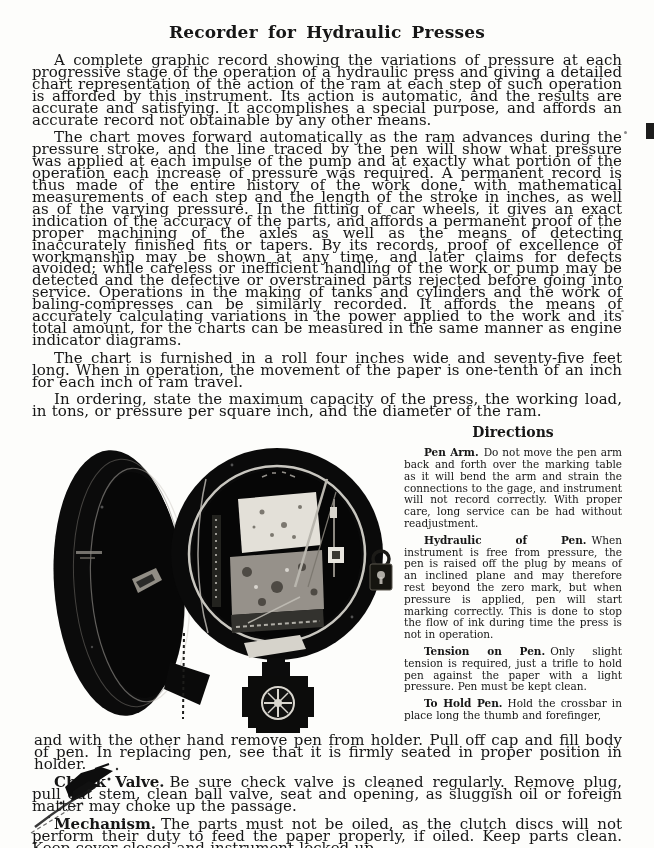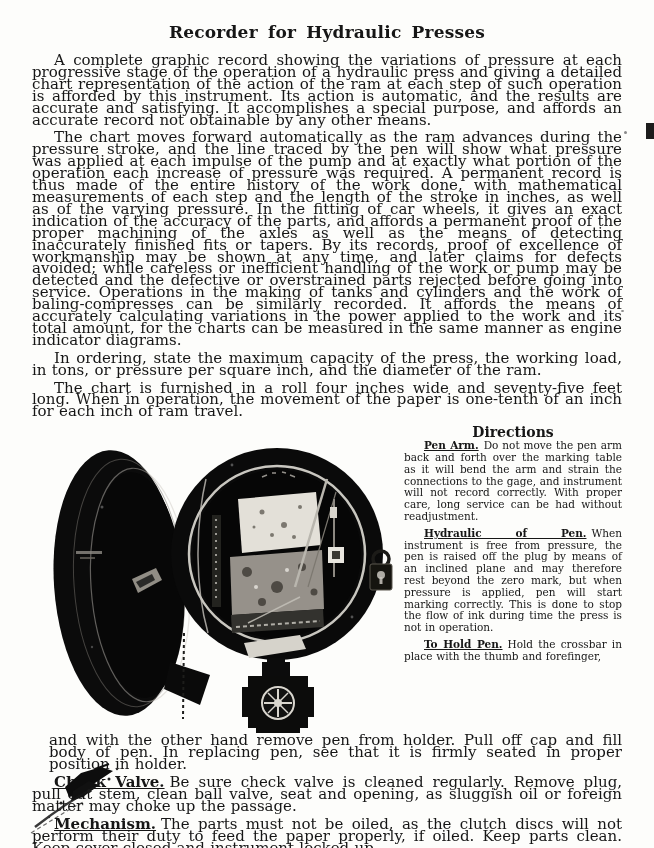--- a/index.html
+++ b/index.html
@@ -21,45 +21,45 @@
     letter-spacing:0.2px;
   }
   .par{
     font-size:15px;
     line-height:11.9px;
     text-align:justify;
     margin:0 0 6px 0;
     text-indent:22px;
     word-spacing:0.6px;
   }
-  .lead{font-weight:bold;padding-right:5px;text-decoration:underline;}
+  .lead{font-weight:bold;padding-right:5px;}
   .figure-area{position:relative;}
   .figure-float{
     float:left;
     width:372px;height:296px;
     margin:13px 0 2px 0;
   }
   .directions-head{
     text-align:center;
     font-size:14px;
     font-weight:bold;
-    margin:6px 0 0 0;
+    margin:6px 0 7px 0;
   }
   .dir-par{
     font-size:10.5px;
     line-height:11.8px;
     text-align:justify;
     margin:0 0 5px 0;
     text-indent:20px;
     word-spacing:0.4px;
   }
   .continuation{
     clear:left;
     text-indent:0;
-    margin:2px 0 6px 17px;
+    margin:2px 0 6px 2px;
   }
   .pageno{
     text-align:right;
     font-size:14px;
     margin:8px 0 0 0;
     letter-spacing:1px;
   }
   .edge-mark{
     position:absolute;
     right:0;top:123px;
@@ -73,22 +73,22 @@
 </style>
 </head>
 <body>
 
 <div class="content">
 
   <h1 class="title">Recorder for Hydraulic Presses</h1>
 
   <p class="par">A complete graphic record showing the variations of pressure at each progressive stage of the operation of a hydraulic press and giving a detailed chart representation of the action of the ram at each step of such operation is afforded by this instrument.  Its action is automatic, and the results are accurate and satisfying.  It accomplishes a special purpose, and affords an accurate record not obtainable by any other means.</p>
   <p class="par">The chart moves forward automatically as the ram advances during the pressure stroke, and the line traced by the pen will show what pressure was applied at each impulse of the pump and at exactly what portion of the operation each increase of pressure was required.  A permanent record is thus made of the entire history of the work done, with mathematical measurements of each step and the length of the stroke in inches, as well as of the varying pressure.  In the fitting of car wheels, it gives an exact indication of the accuracy of the parts, and affords a permanent proof of the proper machining of the axles as well as the means of detecting inaccurately finished fits or tapers.  By its records, proof of excellence of workmanship may be shown at any time, and later claims for defects avoided; while careless or inefficient handling of the work or pump may be detected and the defective or overstrained parts rejected before going into service.  Operations in the making of tanks and cylinders and the work of baling-compresses can be similarly recorded.  It affords the means of accurately calculating variations in the power applied to the work and its total amount, for the charts can be measured in the same manner as engine indicator diagrams.</p>
+  <p class="par">The chart is furnished in a roll four inches wide and seventy-five feet long.  When in operation, the movement of the paper is one-tenth of an inch for each inch of ram travel.</p>
   <p class="par">In ordering, state the maximum capacity of the press, the working load, in tons, or pressure per square inch, and the diameter of the ram.</p>
-  <p class="par">The chart is furnished in a roll four inches wide and seventy-five feet long.  When in operation, the movement of the paper is one-tenth of an inch for each inch of ram travel.</p>
 
   <div class="figure-area">
 
     <div class="figure-float">
       <svg width="372" height="296" viewBox="0 0 372 296">
 
         <g>
           <ellipse cx="86" cy="146" rx="64" ry="133" fill="#0b0b0b" transform="rotate(-4 86 146)"></ellipse>
           <ellipse cx="97" cy="146" rx="55" ry="124" fill="none" stroke="#7d7a73" stroke-width="1" opacity="0.5" transform="rotate(-4 97 146)"></ellipse>
           <ellipse cx="106" cy="148" rx="46" ry="113" fill="#070707" transform="rotate(-4 106 148)"></ellipse>
@@ -175,21 +175,24 @@
 
     <div class="directions">
       <h2 class="directions-head">Directions</h2>
       <p class="dir-par">
         <span class="lead">Pen Arm.</span><span>Do not move the pen arm back and forth over the marking table as it will bend the arm and strain the connections to the gage, and instrument will not record correctly.  With proper care, long service can be had without readjustment.</span>
       </p>
       <p class="dir-par">
         <span class="lead">Hydraulic of Pen.</span><span>When instrument is free from pressure, the pen is raised off the plug by means of an inclined plane and may therefore rest beyond the zero mark, but when pressure is applied, pen will start marking correctly.  This is done to stop the flow of ink during time the press is not in operation.</span>
       </p>
       <p class="dir-par">
-        <span class="lead">To Hold Pen.</span><span>Hold the crossbar in place with the thumb and forefinger,</span>
+        <span class="lead">Tension on Pen.</span><span>Only slight tension is required, just a trifle to hold pen against the paper with a light pressure.  Pen must be kept clean.</span>
+      </p>
+      <p class="dir-par">
+        <span class="lead">To Hold Pen.</span><span>Hold the crossbar in place long the thumb and forefinger,</span>
       </p>
     </div>
 
     <p class="par continuation">and with the other hand remove pen from holder.  Pull off cap and fill body of pen.  In replacing pen, see that it is firmly seated in proper position in holder.</p>
 
     <p class="par">
       <span class="lead">Check Valve.</span><span>Be sure check valve is cleaned regularly.  Remove plug, pull out stem, clean ball valve, seat and opening, as sluggish oil or foreign matter may choke up the passage.</span>
     </p>
     <p class="par">
       <span class="lead">Mechanism.</span><span>The parts must not be oiled, as the clutch discs will not perform their duty to feed the paper properly, if oiled.  Keep parts clean.  Keep cover closed and instrument locked up.</span>

